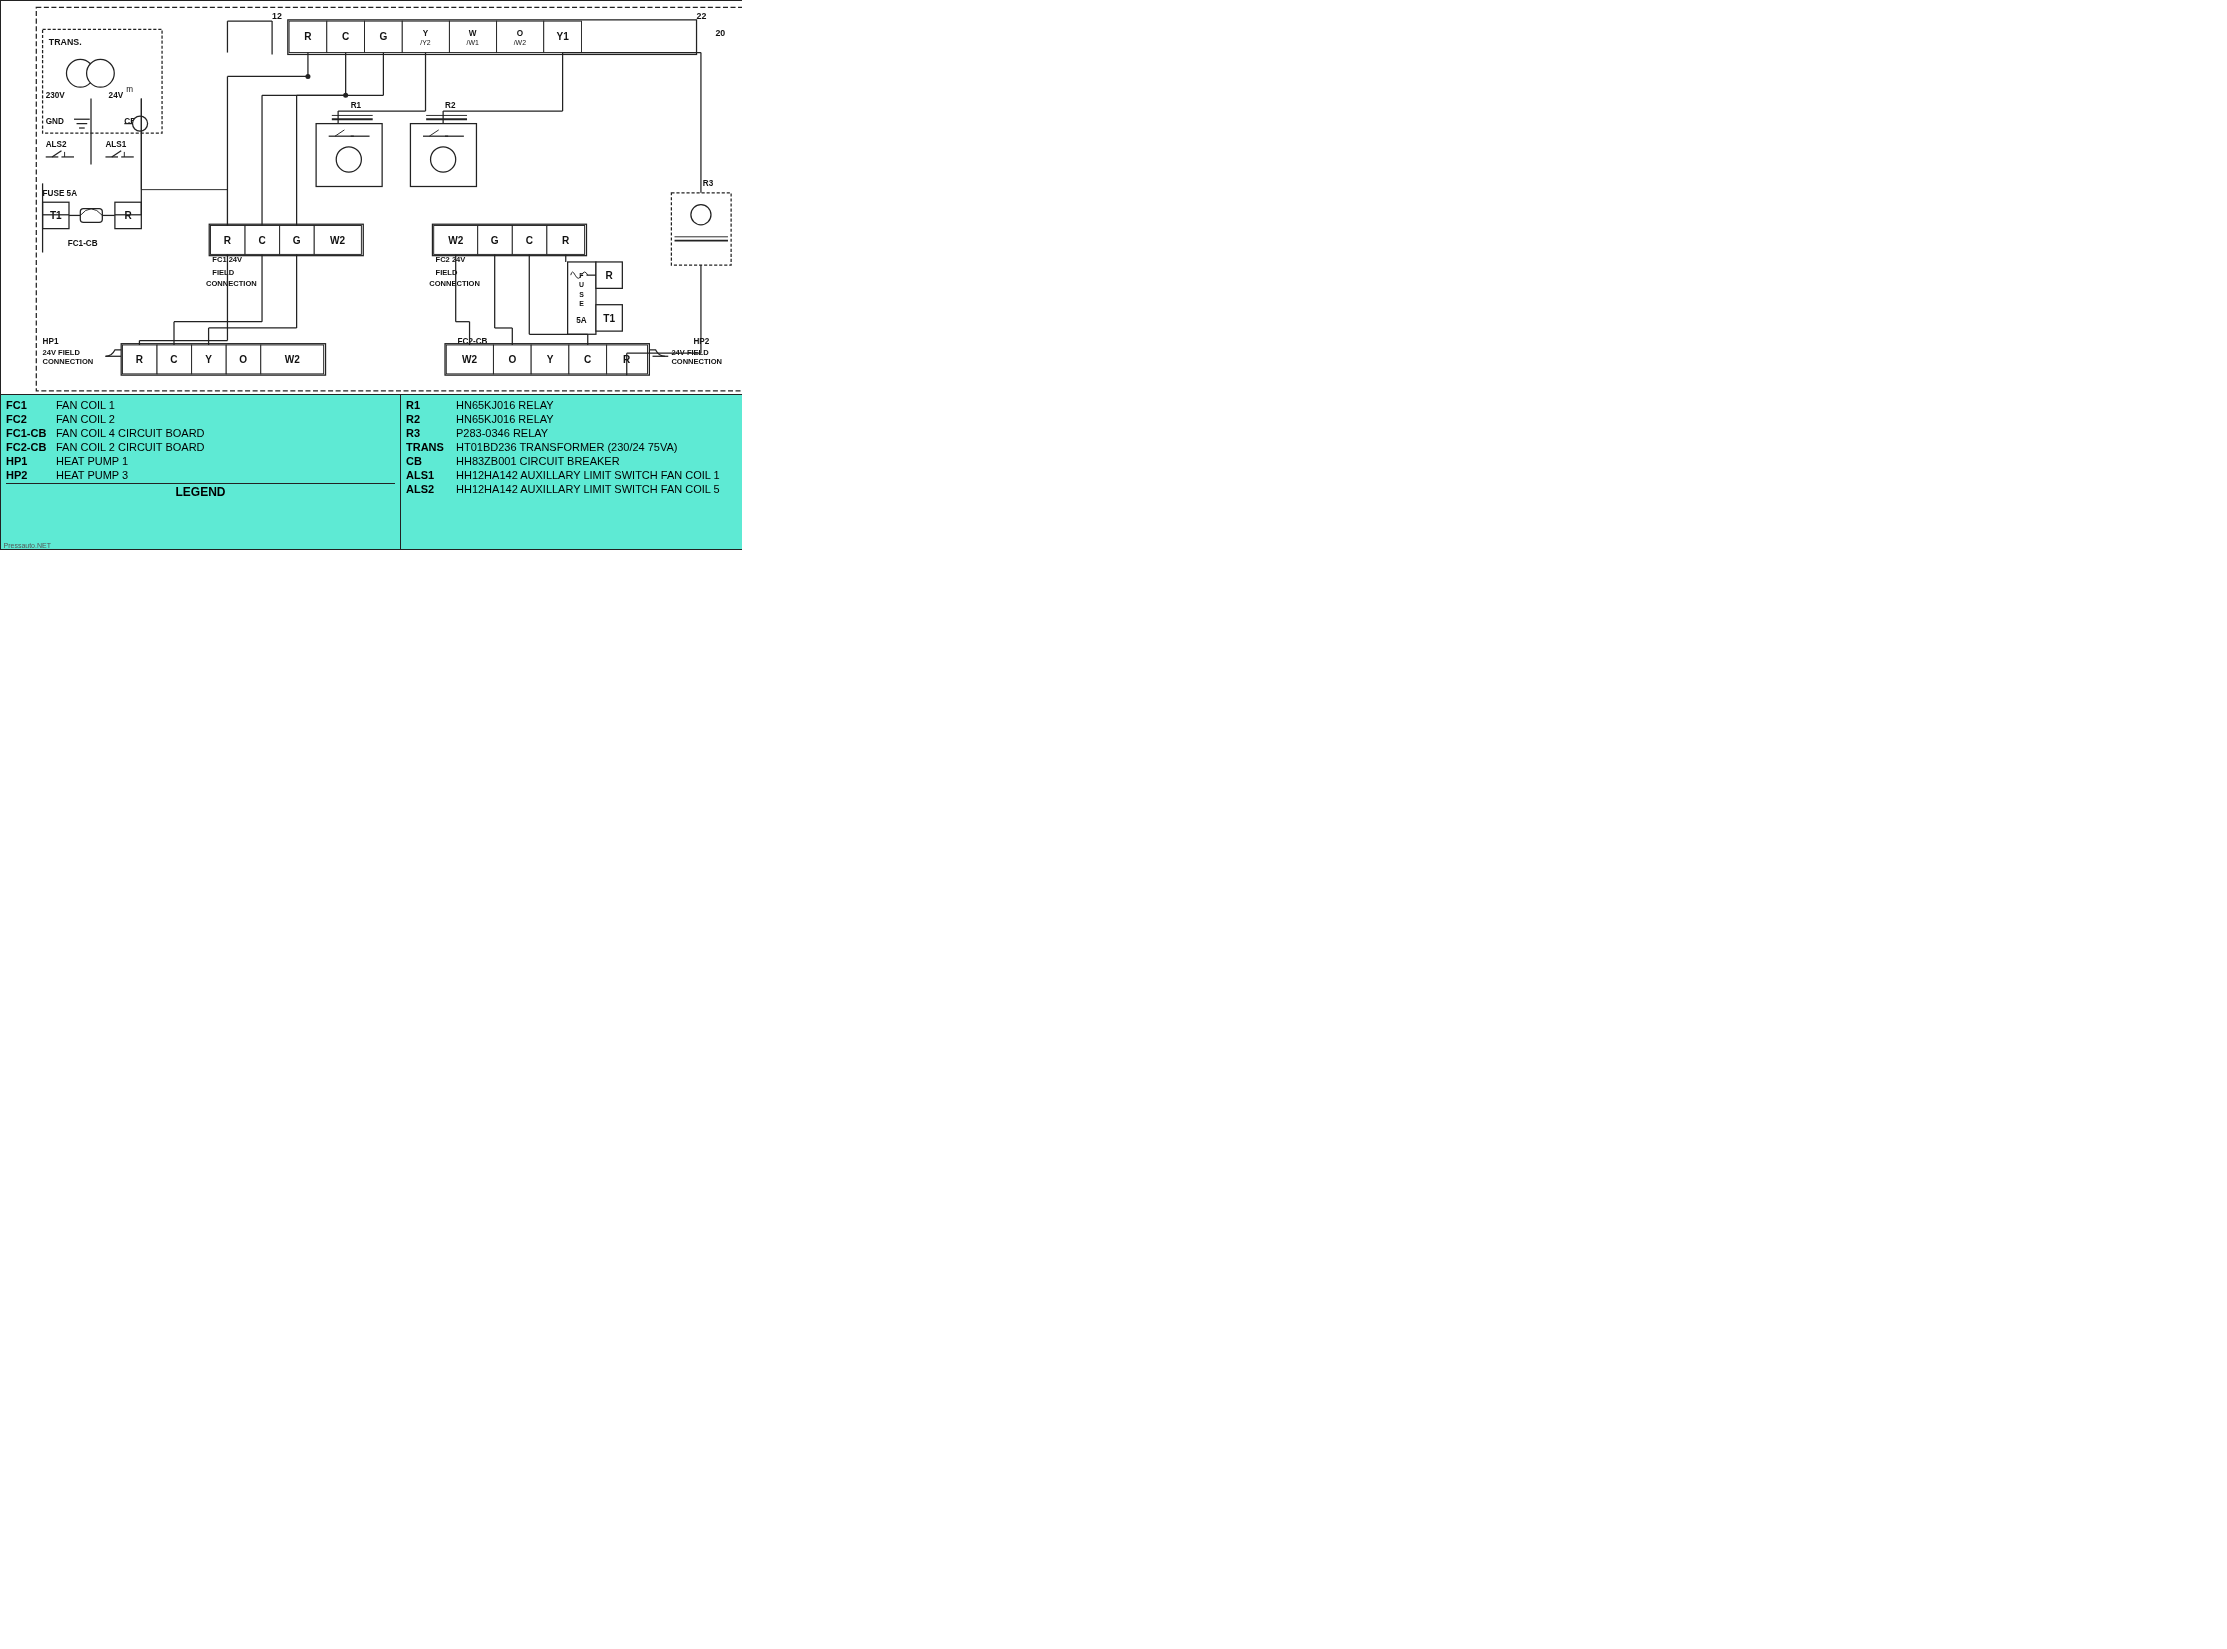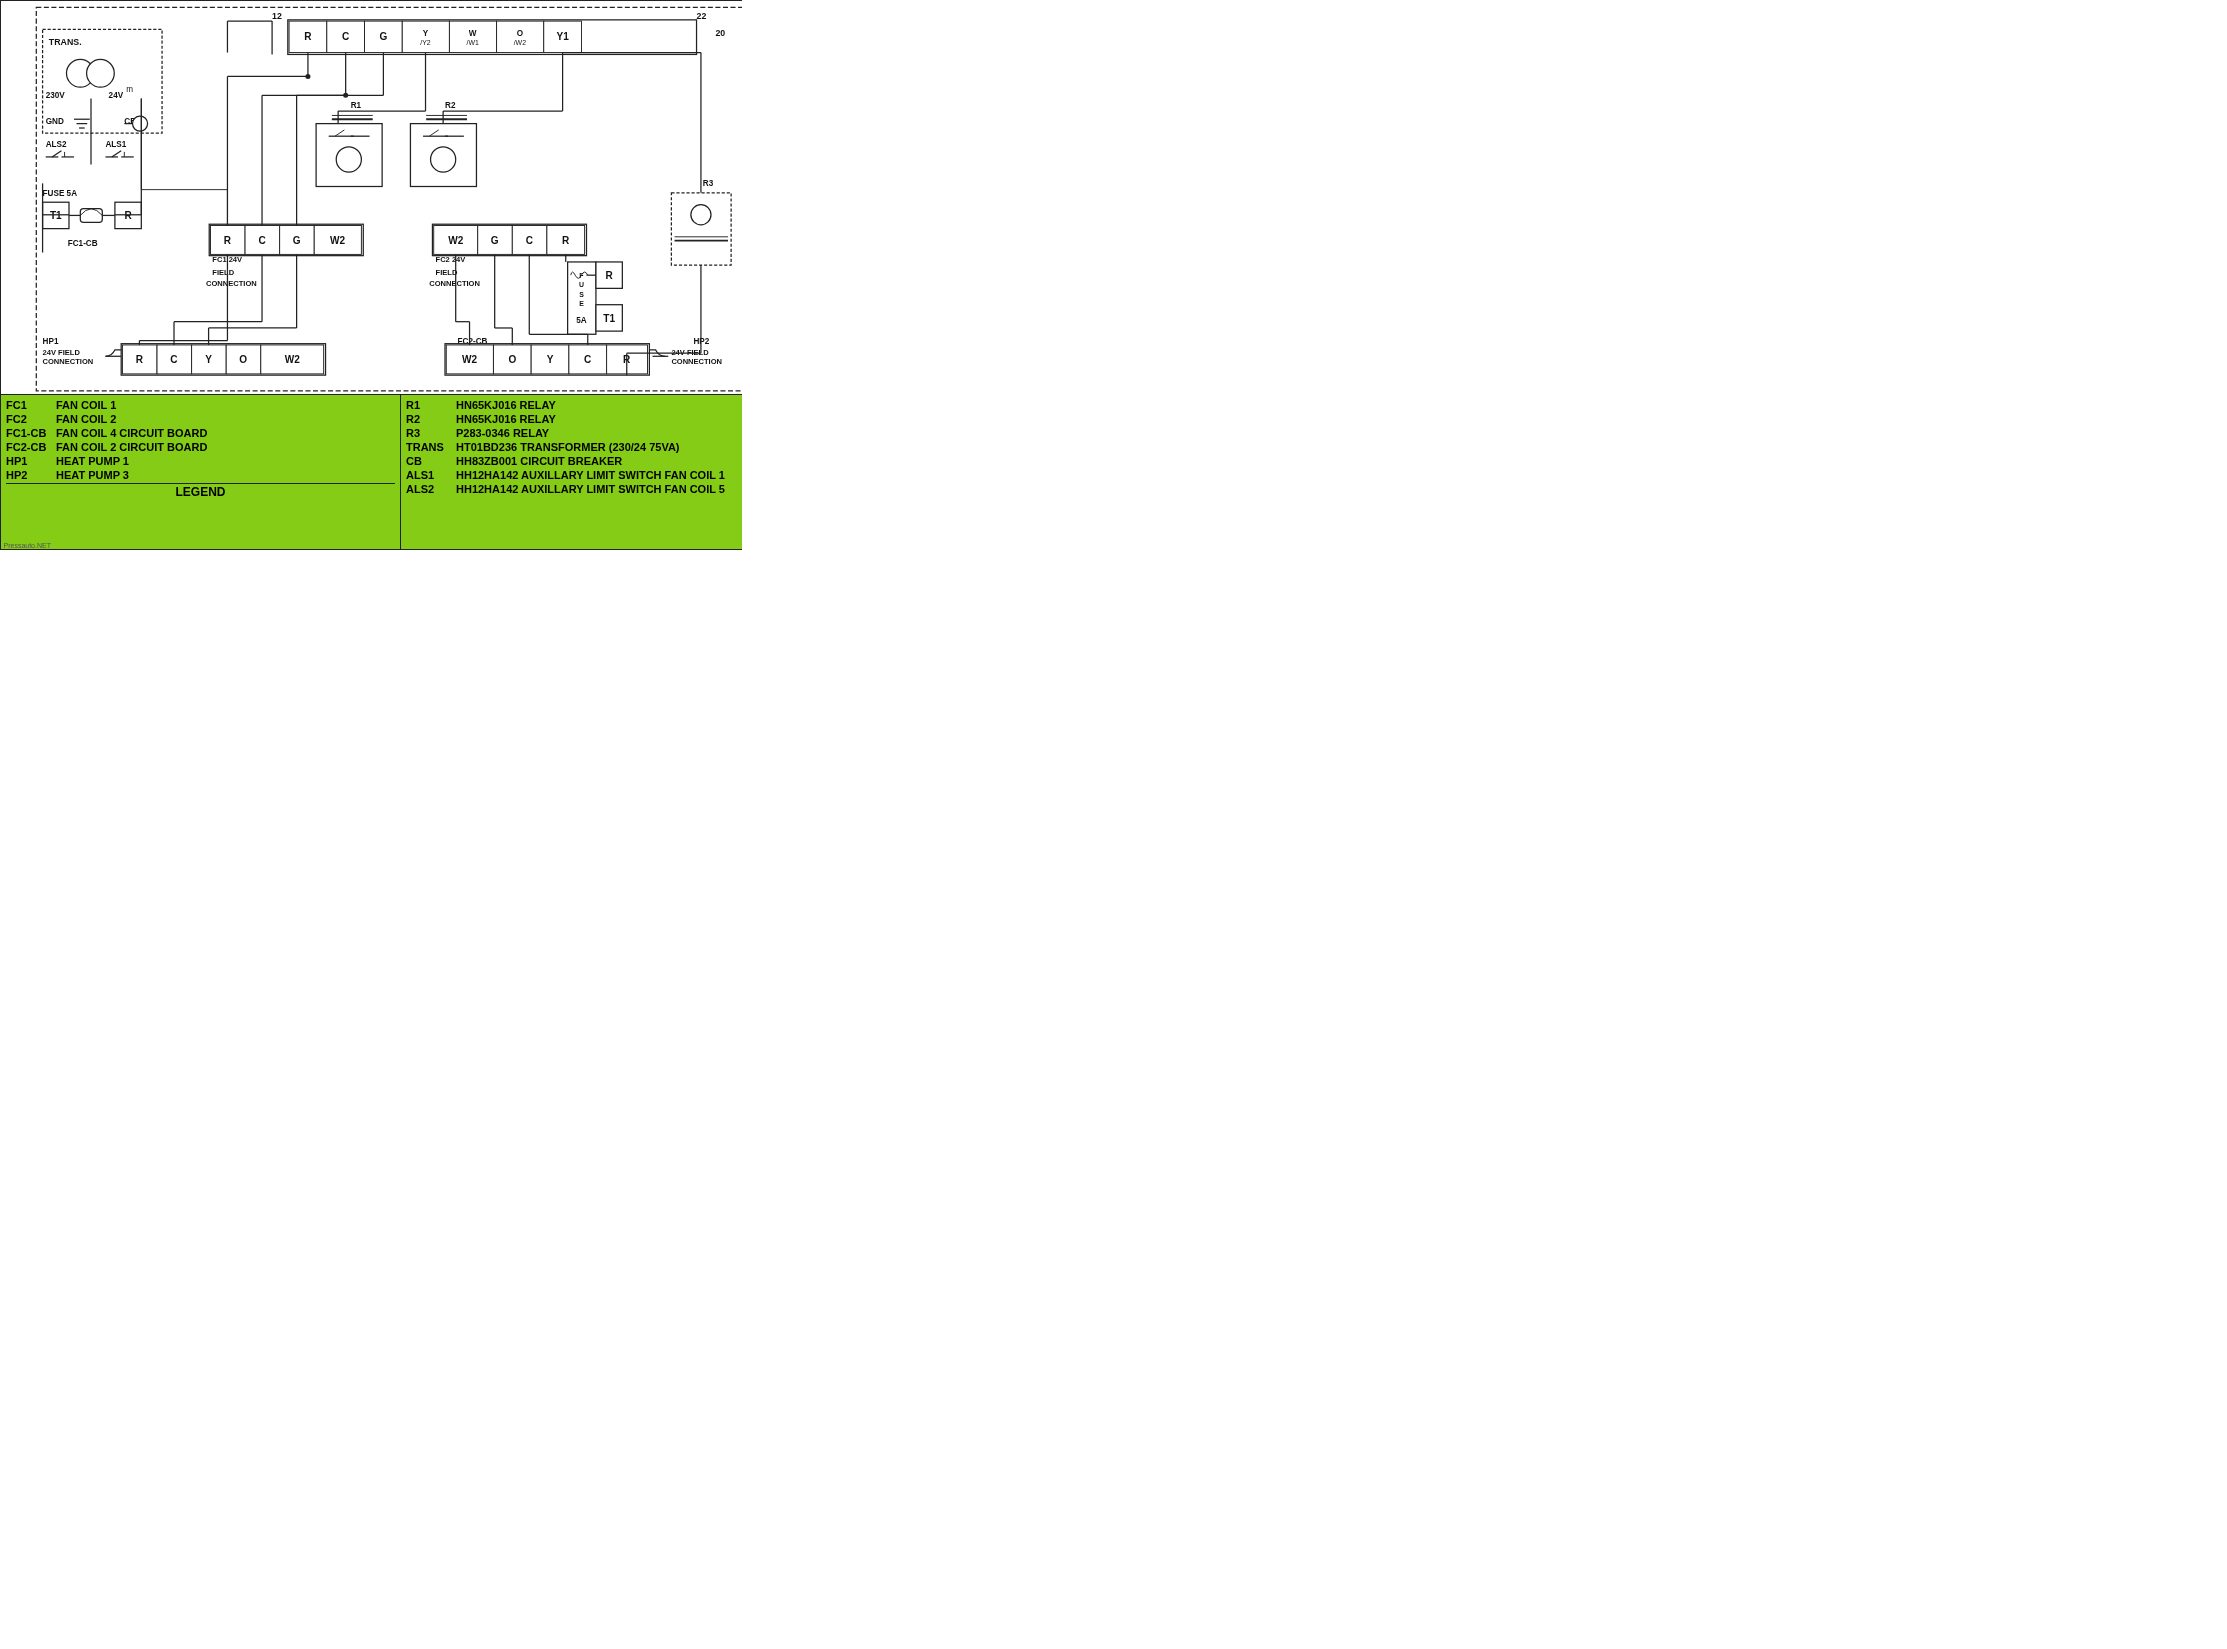--- a/index.html
+++ b/index.html
@@ -6,21 +6,21 @@
     body {
       background: #fff;
       font-family: Arial, sans-serif;
       width: 742px;
       height: 550px;
       overflow: hidden;
     }
     .main-container {
       width: 802px;
       height: 550px;
-      background: #84cc16;
+      background: #5eead4;
       border: 1.9px solid #222;
       position: relative;
     }
     .diagram-area {
       width: 100%;
       height: 393px;
       position: relative;
       background: #fff;
       overflow: hidden;
     }
@@ -55,21 +55,20 @@
       margin: 1.9px 0;
       font-size: 11px;
       font-family: Arial, sans-serif;
     }
     .legend-code {
       width: 50px;
       font-weight: bold;
     }
     .legend-desc {
       flex: 1;
-      font-weight: bold;
     }
     .watermark {
       position: absolute;
       bottom: 1.3px;
       left: 2.5px;
       font-size: 7px;
       color: #555;
     }
     svg {
       position: absolute;

